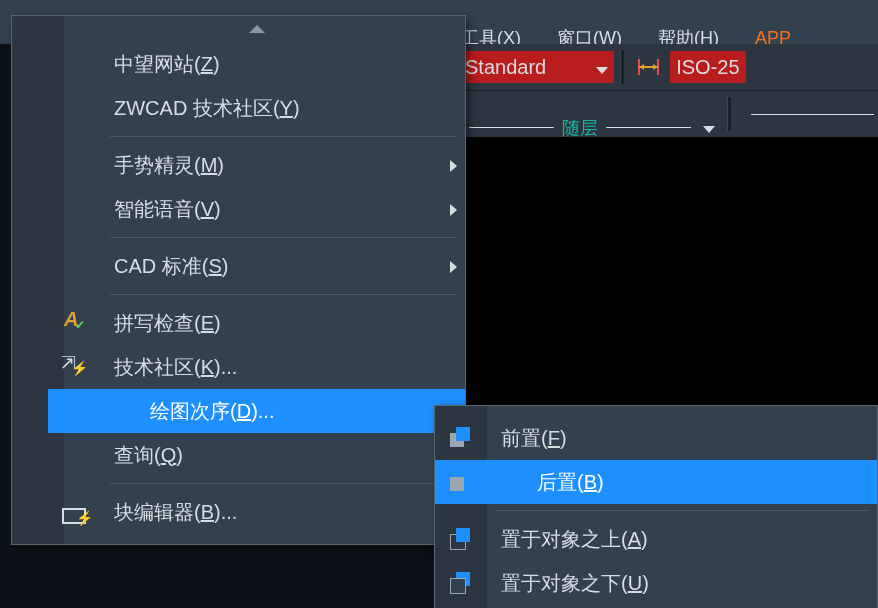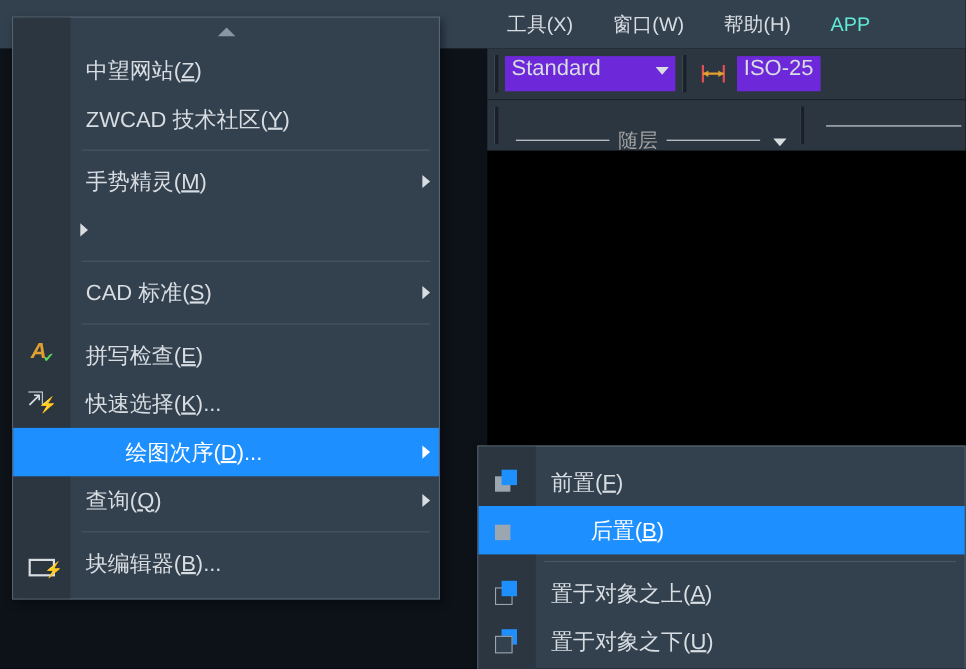--- a/index.html
+++ b/index.html
@@ -1,39 +1,39 @@
 <!DOCTYPE html>
 <html><head>
 <meta charset="utf-8">
 <style>
 * { margin: 0; padding: 0; box-sizing: border-box; font-family: "Microsoft YaHei", Arial, sans-serif; }
 html, body { width: 878px; height: 608px; background: #000; overflow: hidden; }
 .root { position: relative; width: 878px; height: 608px; background: #0d1218; }
 
 .menubar { position: absolute; left: 0; top: 0; width: 878px; height: 44px; background: #33414f; display: flex; align-items: center; color: #d8dde2; font-size: 18px; }
 .menubar .mspacer { flex: 0 0 443px; }
-.menubar .mitem { padding: 0 18px; height: 44px; line-height: 44px; cursor: default; }
-.menubar .mitem.app { color: #5eead4; }
+.menubar .mitem { padding: 16px 18px; height: 44px; line-height: 44px; cursor: default; }
+.menubar .mitem.app { color: #f97316; }
 
 .toolbar1 { position: absolute; left: 443px; top: 44px; height: 47px; width: 435px; background: #2c3640; display: flex; align-items: center; border-bottom: 1px solid #1a2027; }
 .tb-sep { width: 4px; height: 34px; background: #1a2027; margin: 0 6px; border-left: 1px solid #3a4652; }
-.tb-drop { display: flex; height: 32px; background: #6d28d9; color: #d8dde2; font-family: "Courier New", monospace; font-size: 20px; padding: 0 6px; }
+.tb-drop { display: flex; align-items: center; height: 32px; background: #b91c1c; color: #d8dde2; font-family: "Courier New", monospace; font-size: 20px; padding: 0 6px; }
 .tb-drop .arrow { margin-left: 50px; }
 .dim-icon { width: 28px; height: 28px; margin: 0 6px; position: relative; }
 
 .toolbar2 { position: absolute; left: 443px; top: 91px; height: 46px; width: 435px; background: #2c3640; display: flex; align-items: center; }
-.line-select { flex: 0 0 262px; height: 28px; display: flex; align-items: center; color: #a3a3a3; font-size: 18px; border: none; padding: 0 6px; margin-top: 27px; }
+.line-select { flex: 0 0 262px; height: 28px; display: flex; align-items: center; color: #14b8a6; font-size: 18px; border: none; padding: 0 6px; margin-top: 27px; }
 .line-select .dash { flex: 1; border-top: 1px solid #d8dde2; height: 0; margin: 0 4px; }
 .line-select .txt { padding: 0 4px; }
 .line-select .arrow { margin-left: 8px; }
 .toolbar2 .line2 { flex: 1; border-top: 1px solid #d8dde2; height: 0; margin: 0 4px 0 14px; }
 
 .canvas { position: absolute; left: 443px; top: 137px; right: 0; bottom: 0; background: #000; }
 
-.menu-main { position: absolute; left: 11px; top: 15px; width: 389px; background: #33414f; border: 1px solid #586672; box-shadow: 3px 3px 8px rgba(0,0,0,0.5); padding-bottom: 10px; }
+.menu-main { position: absolute; left: 11px; top: 15px; width: 455px; background: #33414f; border: 1px solid #586672; box-shadow: 3px 3px 8px rgba(0,0,0,0.5); padding-bottom: 10px; padding-left: 36px; }
 .menu-main .icon-col { position: absolute; left: 0; top: 0; bottom: 0; width: 52px; background: #2c3640; }
 .menu-main .top-arrow { position: relative; height: 26px; display: flex; justify-content: center; align-items: center; }
 .tri-up { width: 0; height: 0; border-left: 8px solid transparent; border-right: 8px solid transparent; border-bottom: 8px solid #8a96a0; }
 .menu-sep { position: relative; margin-left: 62px; margin-right: 8px; height: 1px; background: #4a5763; margin-top: 6px; margin-bottom: 6px; }
 .mrow { position: relative; height: 44px; display: flex; align-items: center; color: #d8dde2; font-size: 20px; }
 .mrow .ricon { width: 52px; display: flex; justify-content: center; align-items: center; }
 .mrow .rlabel { flex: 1; padding-left: 14px; }
 .mrow .rarrow { width: 24px; text-align: center; }
 .mrow.hl { background: #1e8fff; color: #fff; gap: 36px; }
 .mrow .rlabel .ul { text-decoration: underline; }
@@ -130,40 +130,41 @@
       <div class="rlabel"><span>ZWCAD 技术社区(</span><span class="ul">Y</span><span>)</span></div>
     </div>
     <div class="menu-sep"></div>
     <div class="mrow">
       <div class="ricon"></div>
       <div class="rlabel"><span>手势精灵(</span><span class="ul">M</span><span>)</span></div>
       <div class="rarrow"><span class="tri-right"></span></div>
     </div>
     <div class="mrow">
       <div class="ricon"></div>
+      <div class="rlabel"><span>智能语音(</span><span class="ul">V</span><span>)</span></div>
       <div class="rarrow"><span class="tri-right"></span></div>
     </div>
     <div class="menu-sep"></div>
     <div class="mrow">
       <div class="ricon"></div>
       <div class="rlabel"><span>CAD 标准(</span><span class="ul">S</span><span>)</span></div>
       <div class="rarrow"><span class="tri-right"></span></div>
     </div>
     <div class="menu-sep"></div>
     <div class="mrow">
       <div class="ricon">
           <span class="ico ico-spell"></span>
         </div>
       <div class="rlabel"><span>拼写检查(</span><span class="ul">E</span><span>)</span></div>
     </div>
     <div class="mrow">
       <div class="ricon">
           <span class="ico ico-qsel"></span>
         </div>
-      <div class="rlabel"><span>快速选择(</span><span class="ul">K</span><span>)...</span></div>
+      <div class="rlabel"><span>技术社区(</span><span class="ul">K</span><span>)...</span></div>
     </div>
     <div class="mrow hl">
       <div class="ricon"></div>
       <div class="rlabel"><span>绘图次序(</span><span class="ul">D</span><span>)...</span></div>
       <div class="rarrow"><span class="tri-right"></span></div>
     </div>
     <div class="mrow">
       <div class="ricon"></div>
       <div class="rlabel"><span>查询(</span><span class="ul">Q</span><span>)</span></div>
       <div class="rarrow"><span class="tri-right"></span></div>

